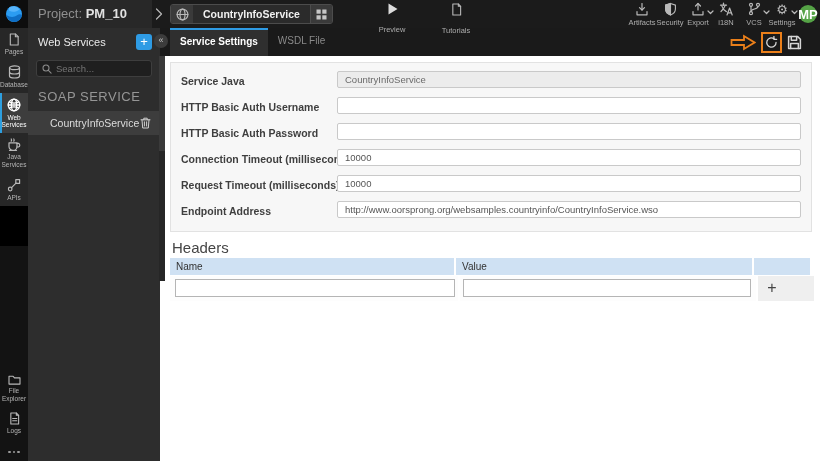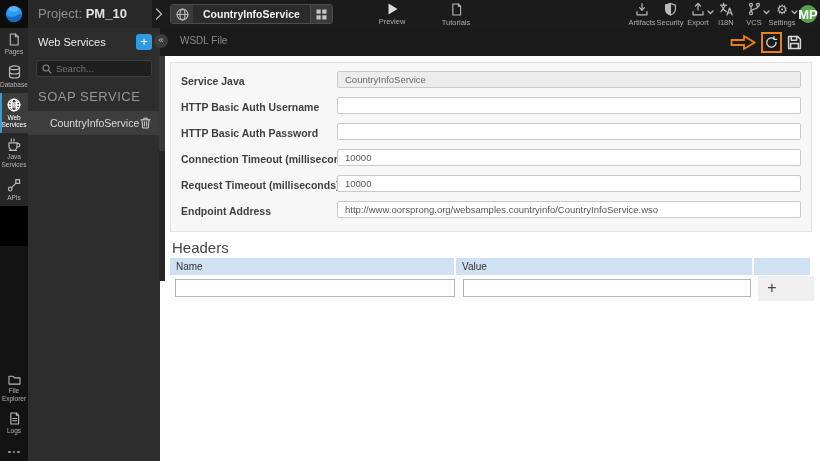--- a/index.html
+++ b/index.html
@@ -10,21 +10,21 @@
   .topbar { position:absolute; left:0; top:0; width:820px; height:28px; background:#1b1b1b; z-index:30; }
   .logo-box { position:absolute; left:0; top:0; width:28px; height:28px; background:#0d0d0d; display:flex; align-items:center; justify-content:center; }
   .project { position:absolute; left:28px; top:0; width:124px; height:28px; background:#282828; line-height:28px; padding-left:10px; font-size:13px; white-space:nowrap; }
   .project .pfx { color:#8f8f8f; }
   .project .pname { color:#e2e2e2; font-weight:bold; }
   .crumb-chev { position:absolute; left:155px; top:8px; }
   .crumb-pill { position:absolute; left:170px; top:4px; height:20px; display:flex; align-items:stretch; border:1px solid #4c4c4c; border-radius:3px; background:#2b2b2b; overflow:hidden; }
   .pill-ico { width:22px; display:flex; align-items:center; justify-content:center; background:#3a3a3a; }
   .pill-label { padding:0 10px; font-size:10.5px; font-weight:bold; color:#f0f0f0; line-height:18px; }
   .pill-grid { width:22px; display:flex; align-items:center; justify-content:center; background:#3a3a3a; border-left:1px solid #4c4c4c; }
-  .top-center-item { position:absolute; top:3px; width:52px; display:flex; flex-direction:column; align-items:center; gap:2px; cursor:pointer; }
+  .top-center-item { position:absolute; top:3px; width:52px; display:flex; flex-direction:column; align-items:center; gap:10px; cursor:pointer; }
   .top-center-item .tlabel, .tmenu-item .tlabel { font-size:7.5px; color:#adadad; white-space:nowrap; }
   .top-right { position:absolute; right:24px; top:2px; display:flex; }
   .tmenu-item { width:28px; display:flex; flex-direction:column; align-items:center; gap:2px; cursor:pointer; position:relative; }
   .tmenu-item .iwrap { height:14px; display:flex; align-items:center; }
   .chev { position:absolute; right:-2px; top:8px; }
   .gear-glyph { font-size:13px; color:#b9b9b9; line-height:13px; }
   .avatar { position:absolute; right:3px; top:5px; width:18px; height:18px; border-radius:50%; background:#55a346; color:#fff; font-size:13px; font-weight:bold; display:flex; align-items:center; justify-content:center; }
 
   
   .sidebar { position:absolute; left:0; top:28px; width:28px; height:433px; background:#131313; z-index:20; }
@@ -313,20 +313,21 @@
     </svg>
   </div>
 </div>
 
 <div class="scroll-strip">
   <div class="scroll-thumb"></div>
 </div>
 
 <div class="main">
   <div class="tabbar">
+    <div class="tab active">Service Settings</div>
     <div class="tab">WSDL File</div>
     <div class="tab-actions">
       <svg width="26" height="17" viewBox="0 0 26 17">
         <path d="M1.5 6 H14 V2 L24.5 8.5 L14 15 V11 H1.5 Z" fill="none" stroke="#ea7f1a" stroke-width="1.8"></path>
       </svg>
       <span class="hl-box">
         <svg width="13" height="13" viewBox="0 0 14 14" class="ic-light">
           <path d="M11.9 7 A5 5 0 1 1 9.6 2.8"></path>
             <polyline points="9.6,0.6 9.6,3.6 12.6,3.6"></polyline>
         </svg>

